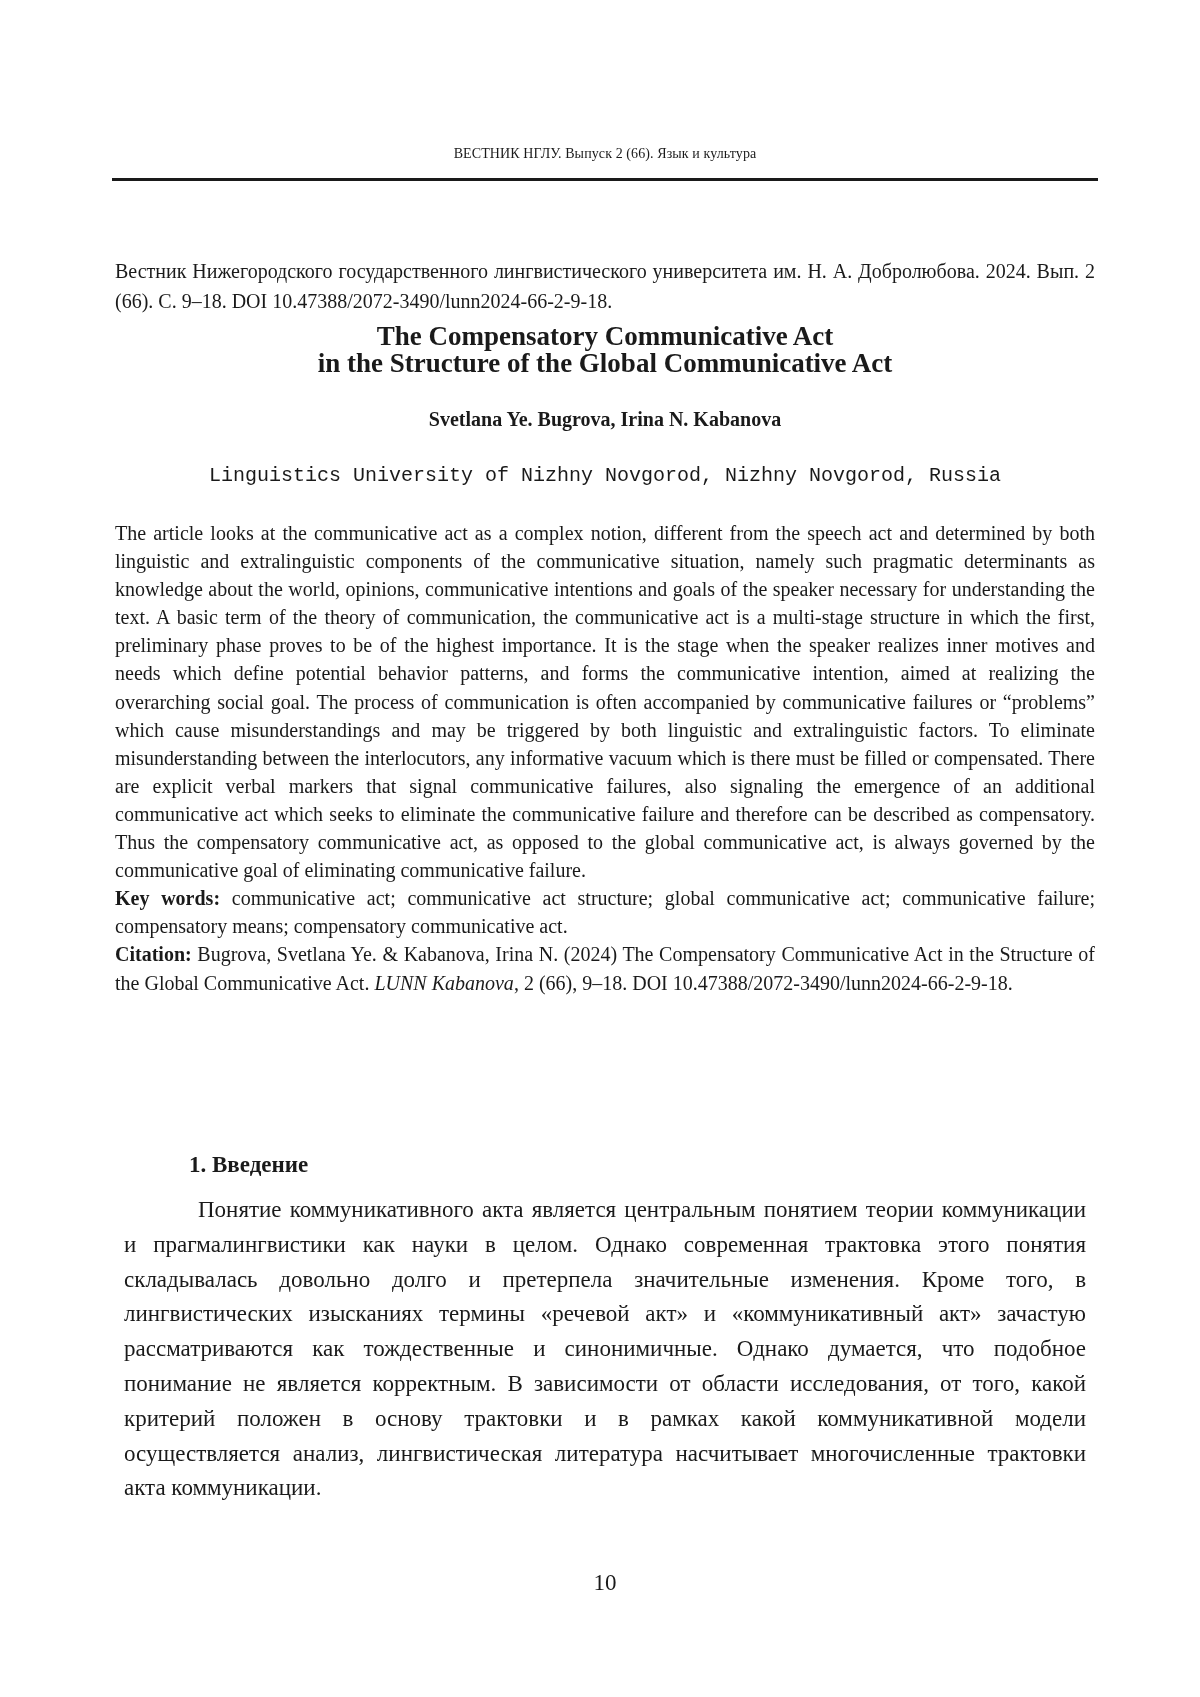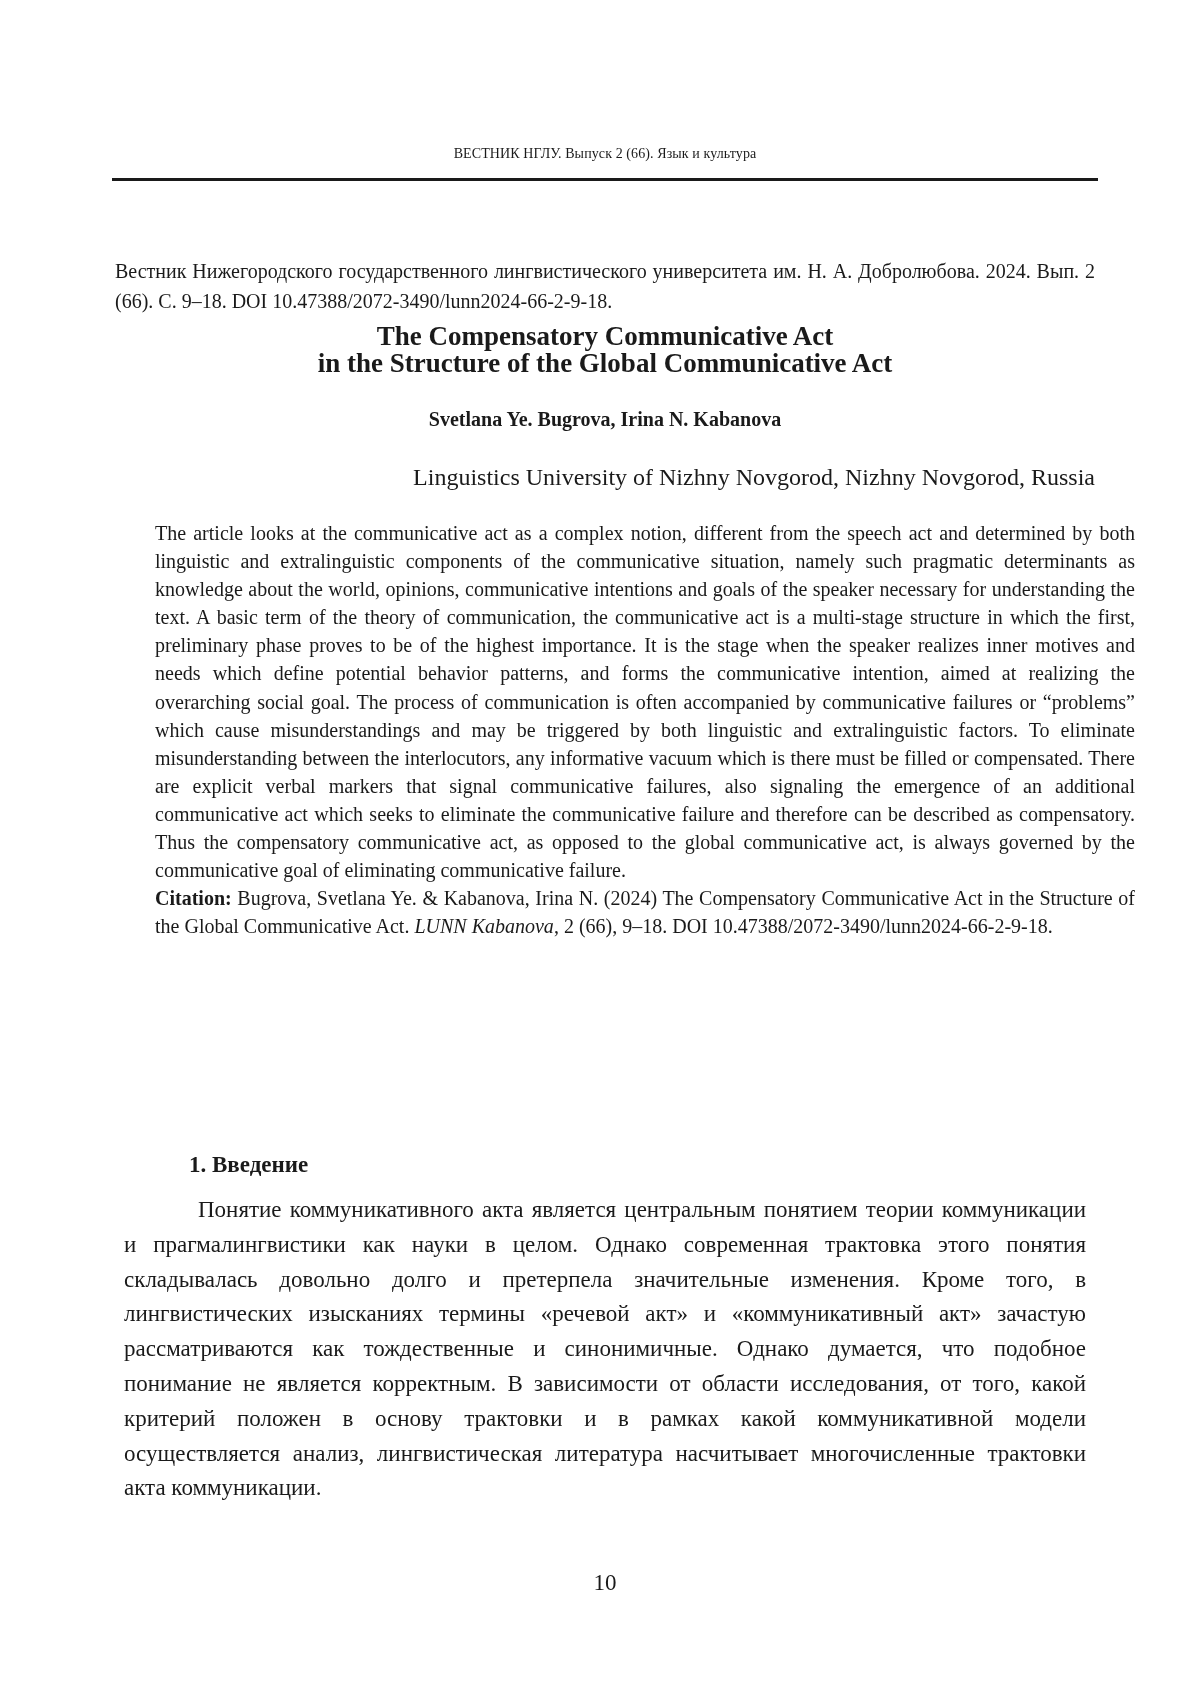--- a/index.html
+++ b/index.html
@@ -21,26 +21,27 @@
   }
   .title {
     position: absolute; left: 0; top: 323px; width: 980px; text-align: center;
     font-weight: bold; font-size: 27px; line-height: 27px;
   }
   .authors {
     position: absolute; left: 0; top: 408px; width: 980px; text-align: center;
     font-weight: bold; font-size: 20px;
   }
   .affiliation {
-    position: absolute; left: 0; top: 464px; width: 980px; text-align: right;
-    font-size: 24px;
+    position: absolute; left: 0; top: 464px; width: 980px; text-align: center;
+    font-size: 20px;
+    font-family: Liberation Mono, monospace;
   }
   .abstract {
     position: absolute; left: 0; top: 519px; width: 980px;
-    font-size: 20px; line-height: 28.1px; text-align: justify; hyphens: manual; margin-left: 40px;
+    font-size: 20px; line-height: 28.1px; text-align: justify; hyphens: manual;
   }
   .abstract p { margin: 0; }
   .label { font-weight: bold; }
   .section-heading {
     position: absolute; left: 74px; top: 1152px; font-weight: bold; font-size: 23px;
   }
   .body-text {
     position: absolute; left: 0; top: 1184px; width: 980px;
     font-size: 23px; line-height: 34.8px; text-align: justify;
   }
@@ -62,20 +63,21 @@
   <div class="title">
     <div>The Compensatory Communicative Act</div>
     <div>in the Structure of the Global Communicative Act</div>
   </div>
 
   <div class="authors">Svetlana Ye. Bugrova, Irina N. Kabanova</div>
   <div class="affiliation">Linguistics University of Nizhny Novgorod, Nizhny Novgorod, Russia</div>
 
   <div class="abstract">
     <p>The article looks at the communicative act as a complex notion, different from the speech act and determined by both linguistic and extralinguistic components of the communicative situation, namely such pragmatic determinants as knowledge about the world, opinions, communicative intentions and goals of the speaker necessary for understanding the text. A basic term of the theory of communica­tion, the communicative act is a multi-stage structure in which the first, preliminary phase proves to be of the highest importance. It is the stage when the speaker realizes inner motives and needs which define potential behavior patterns, and forms the communicative intention, aimed at realizing the overarching social goal. The process of communication is often accompanied by communicative fail­ures or “problems” which cause misunderstandings and may be triggered by both linguistic and ex­tralinguistic factors. To eliminate misunderstanding between the interlocutors, any informative vac­uum which is there must be filled or compensated. There are explicit verbal markers that signal communicative failures, also signaling the emergence of an additional communicative act which seeks to eliminate the communicative failure and therefore can be described as compensatory. Thus the compensatory communicative act, as opposed to the global communicative act, is always gov­erned by the communicative goal of eliminating communicative failure.</p>
+    <p><span class="label">Key words:</span><span> communicative act; communicative act structure; global communicative act; communi­cative failure; compensatory means; compensatory communicative act.</span></p>
     <p><span class="label">Citation:</span><span> Bugrova, Svetlana Ye. &amp; Kabanova, Irina N. (2024) The Compensatory Communicative Act in the Structure of the Global Communicative Act. </span><i>LUNN Kabanova</i><span>, 2 (66), 9–18. DOI 10.47388/2072-3490/lunn2024-66-2-9-18.</span></p>
   </div>
 
   <div class="section-heading">1. Введение</div>
   <div class="body-text">
     <p>Понятие коммуникативного акта является центральным понятием теории коммуникации и прагмалингвистики как науки в целом. Однако современная трактовка этого понятия складывалась довольно долго и претерпела значительные изменения. Кроме того, в лингвистических изысканиях термины «речевой акт» и «коммуникативный акт» зачастую рассматриваются как тождественные и сино­нимичные. Однако думается, что подобное понимание не является корректным. В зависимости от области исследования, от того, какой критерий положен в ос­нову трактовки и в рамках какой коммуникативной модели осуществляется ана­лиз, лингвистическая литература насчитывает многочисленные трактовки акта коммуникации.</p>
   </div>
 
   <div class="page-number">10</div>
 </div>

